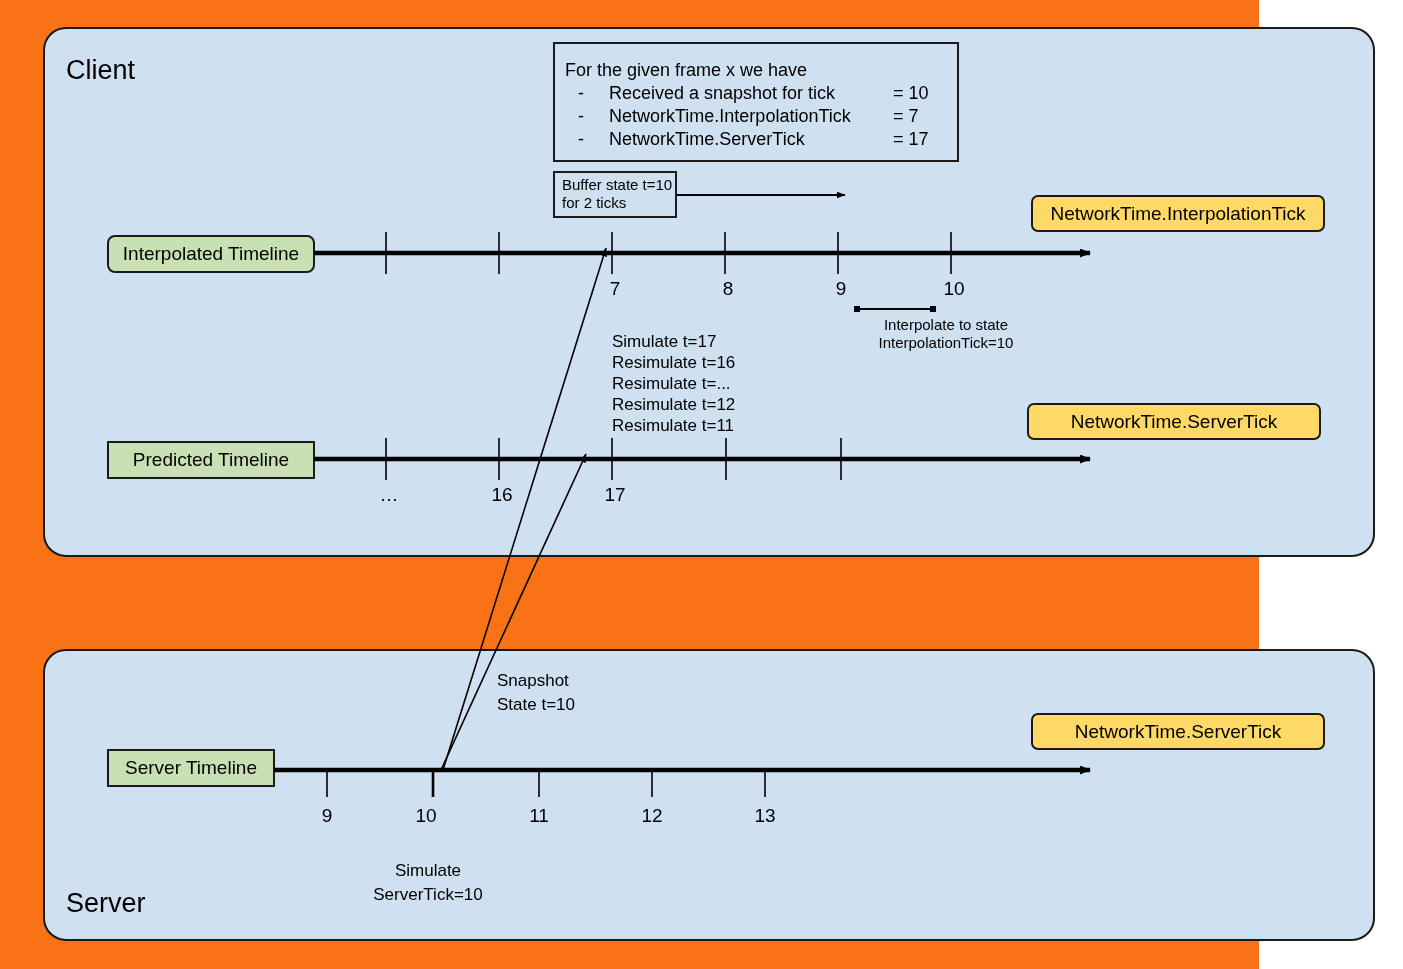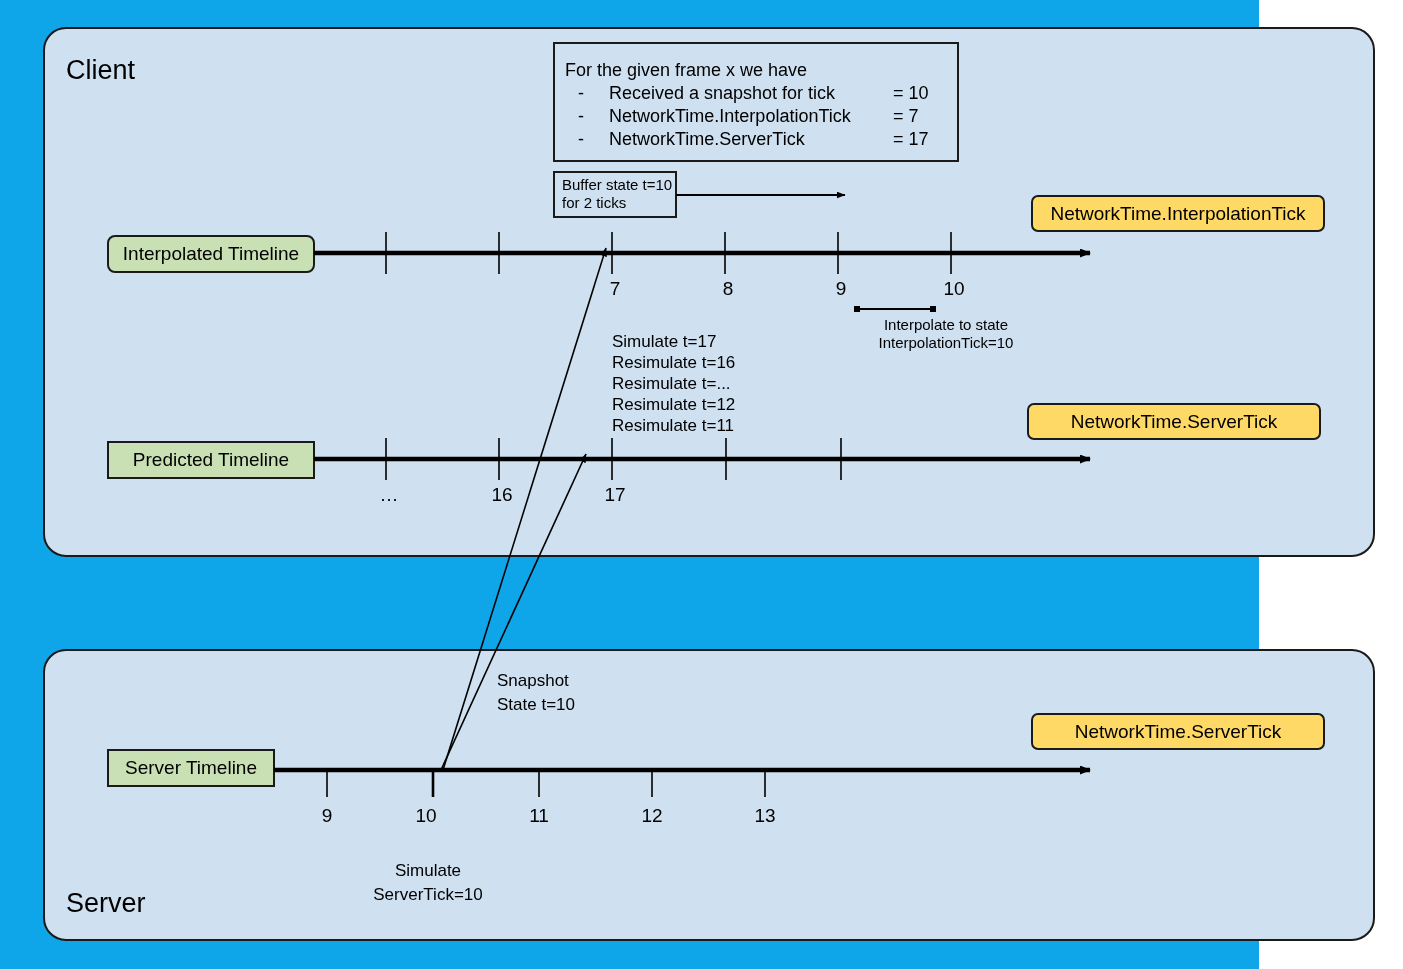--- a/index.html
+++ b/index.html
@@ -11,21 +11,21 @@
     width: 1403px;
     height: 969px;
     font-family: "Liberation Sans", sans-serif;
     color: #000000;
     overflow: hidden;
   }
   #stage {
     position: relative;
     width: 1259px;
     height: 969px;
-    background: #0ea5e9;
+    background: #f97316;
   }
   svg.diagram {
     position: absolute;
     left: 0;
     top: 0;
     width: 1403px;
     height: 969px;
   }
   .panel-rect {
     fill: #cfe0f0;

